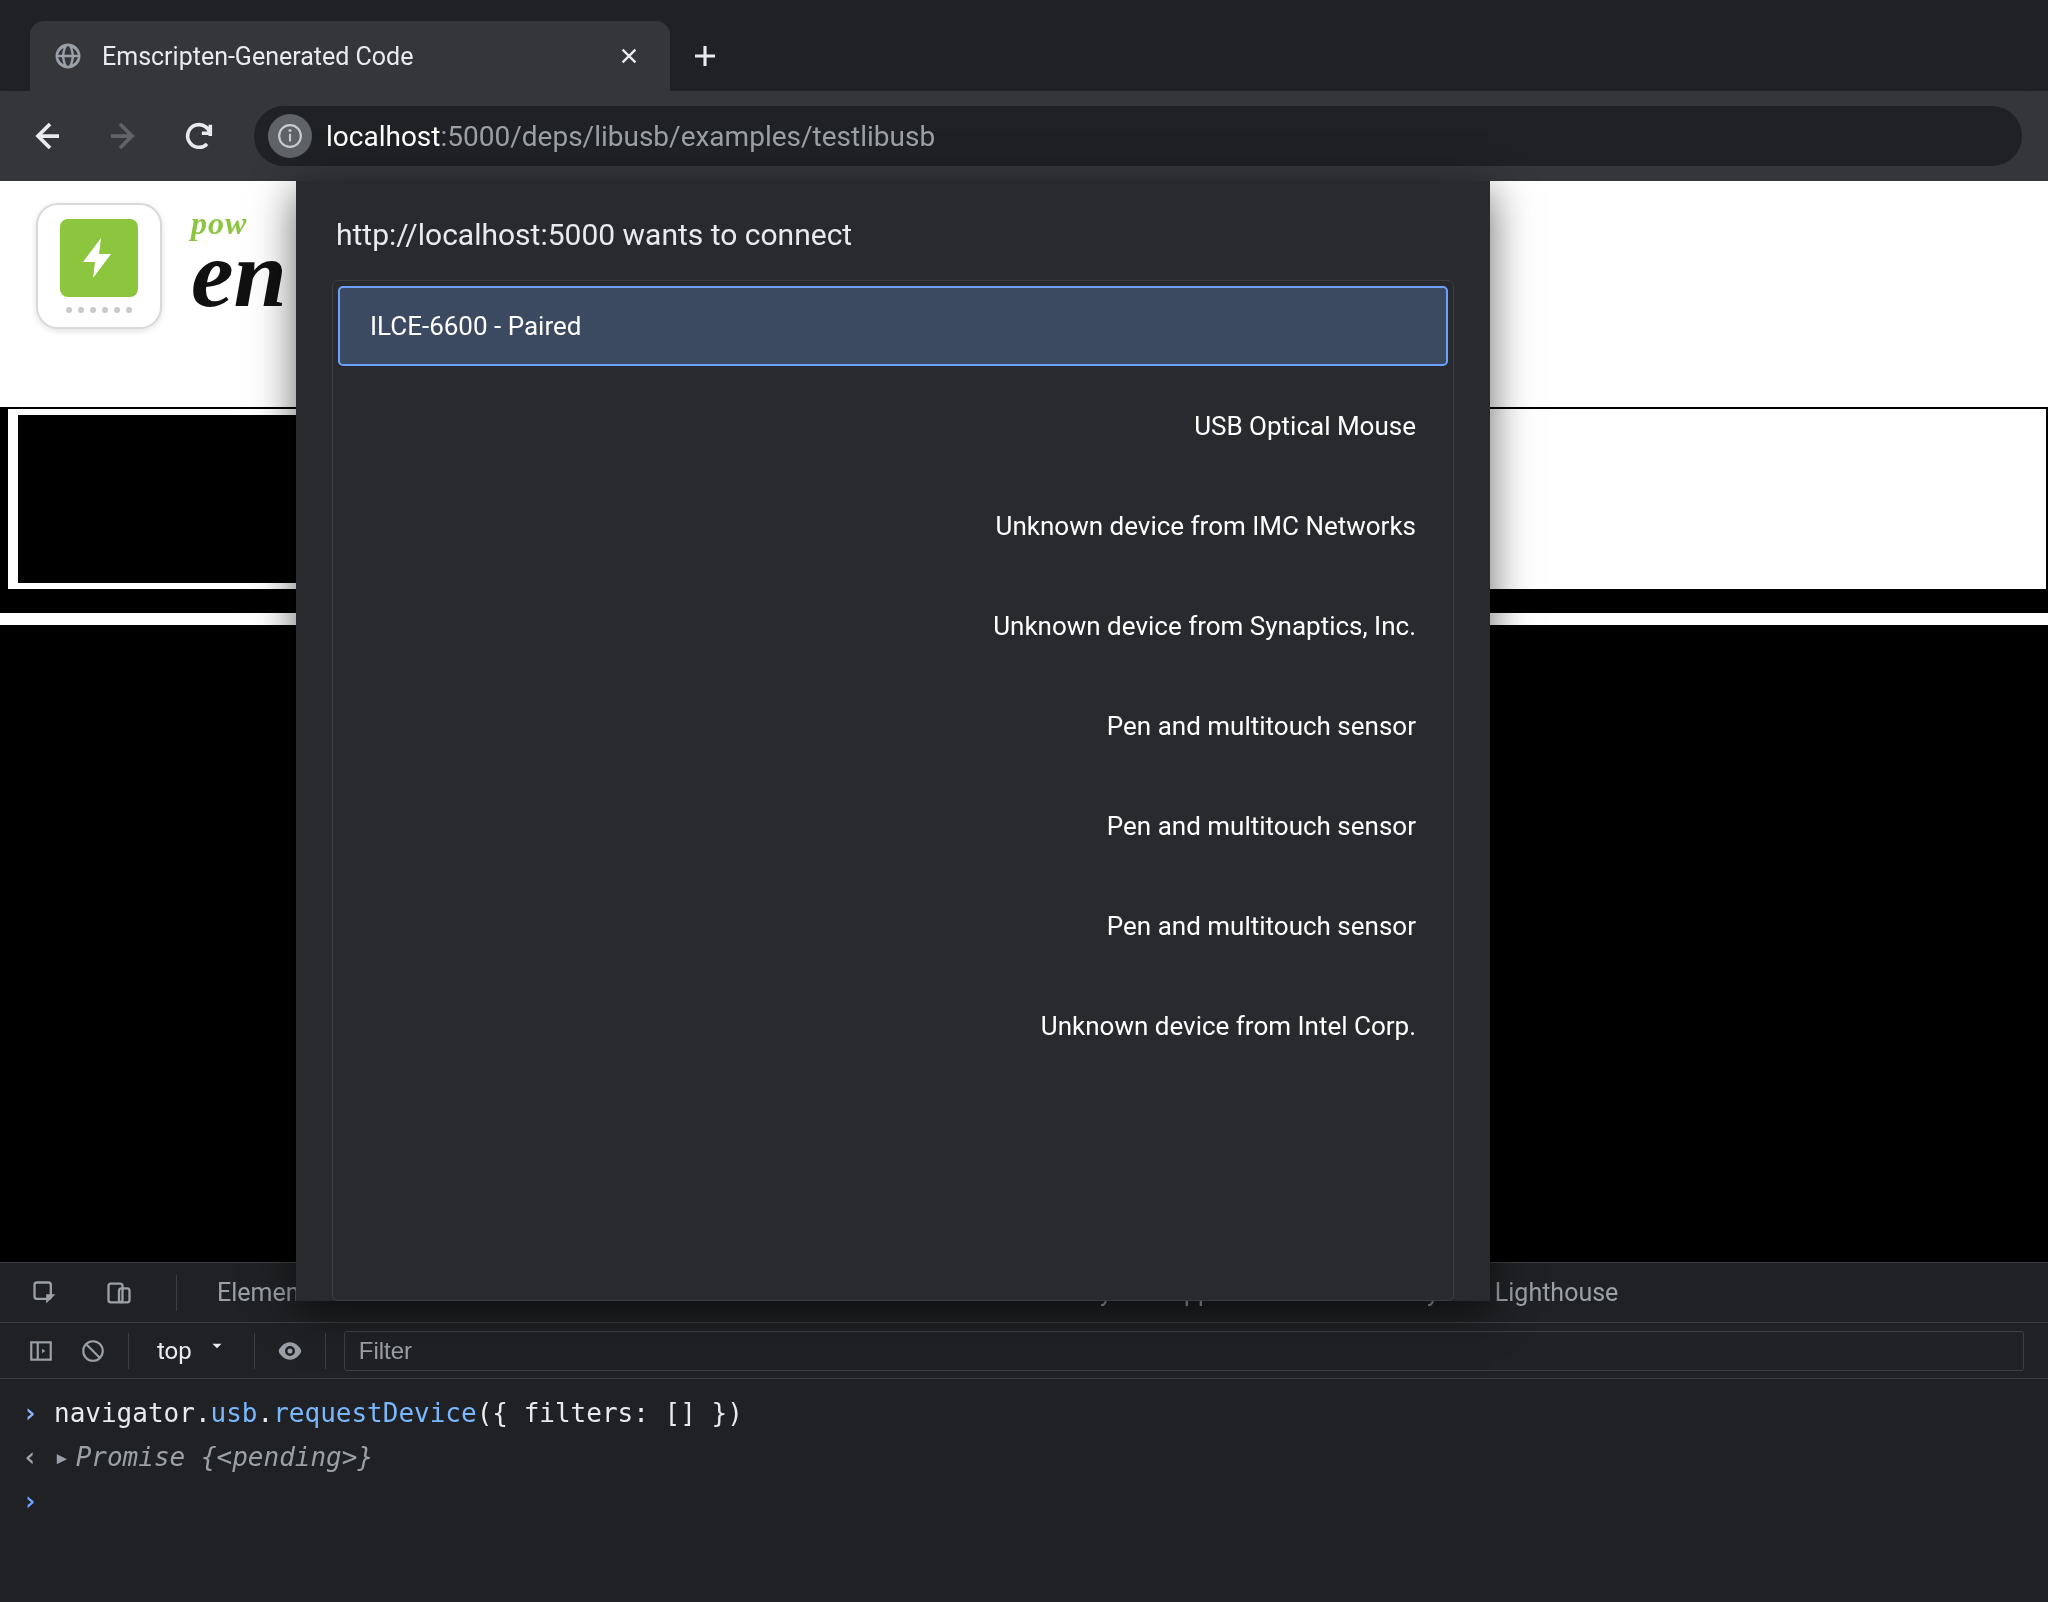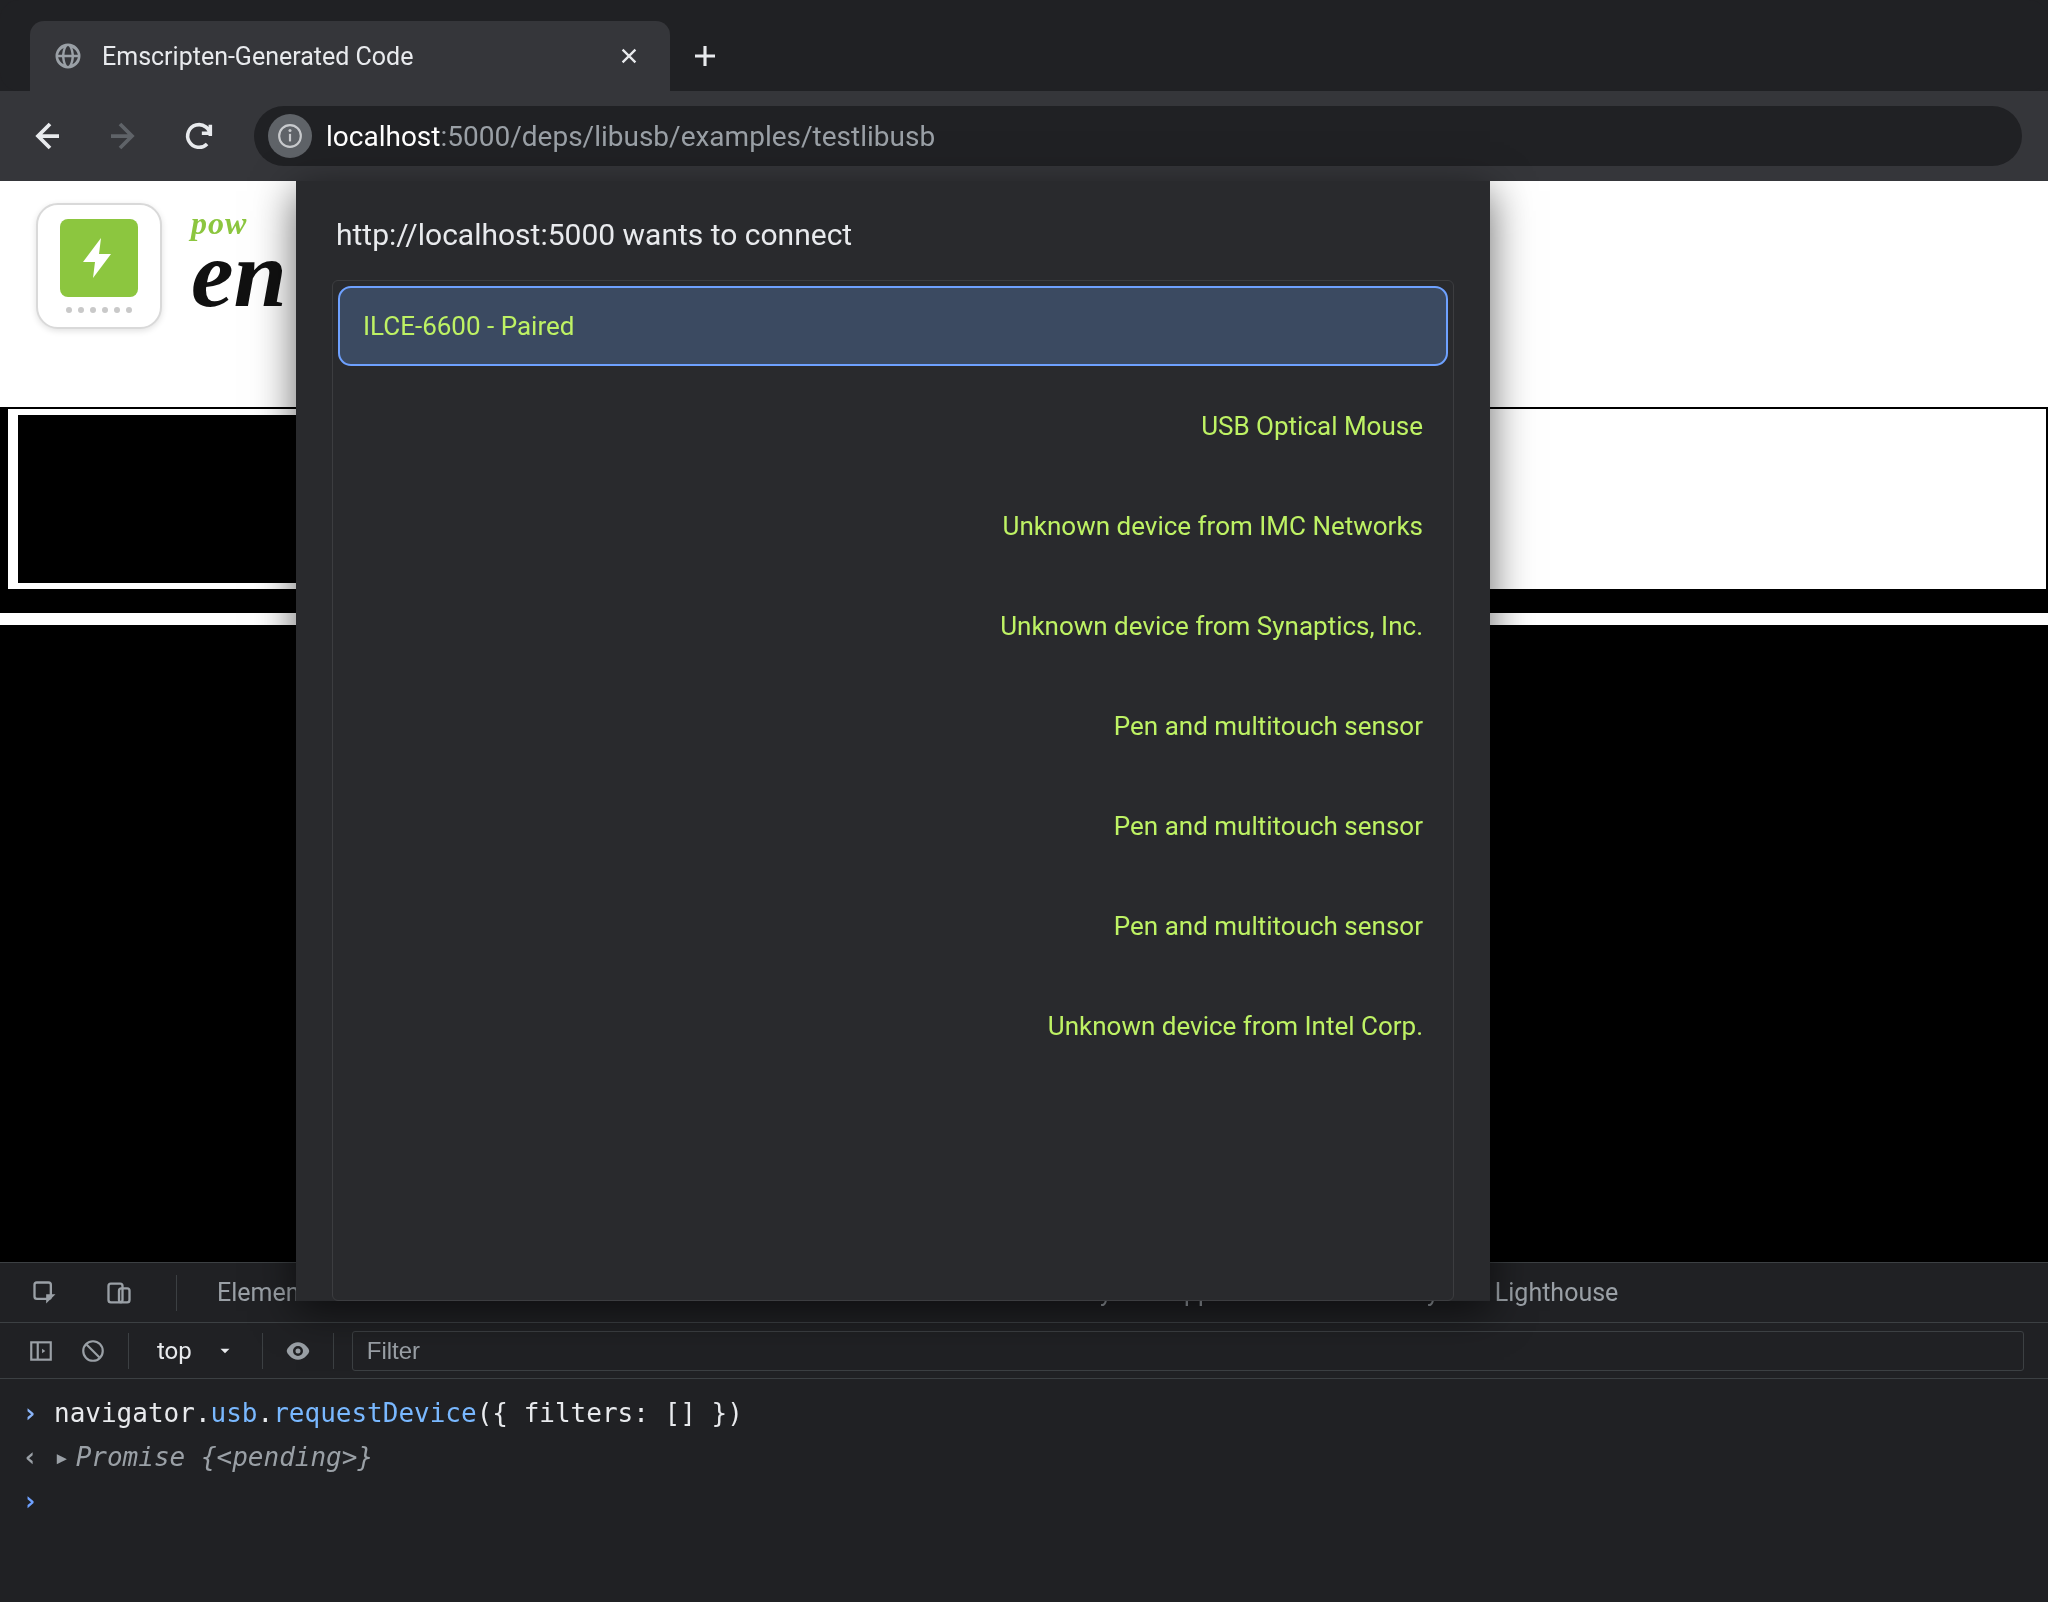--- a/index.html
+++ b/index.html
@@ -149,24 +149,24 @@
   }
   .device-list{
     margin:0 36px;
     flex:1;
     border:1px solid #3c3d40;
     border-radius:6px;
     padding:4px;
     display:flex; flex-direction:column;
   }
   .device{
-    padding:24px 24px;
+    padding:24px 31px;
     font-size:26px;
-    color:#bef264;
-    border-radius:12px;
+    color:#ffffff;
+    border-radius:4px;
     margin:2px;
   }
   .device + .device{ margin-top:20px;text-align:right;}
   .device.selected{
     background:#3b4a61;
     outline:2px solid #6ea1ff;
     outline-offset:-1px;
   }
   .dialog-actions{
     display:flex; align-items:center; gap:22px;
@@ -207,21 +207,21 @@
   .dt-ico{width:34px;height:34px;display:flex;align-items:center;justify-content:center;color:#9aa0a6;}
   .dt-divider{width:1px;height:36px;background:#3c4043;}
   .dt-tab{font-size:25px;}
   .dt-tab.active{color:#fff;}
   .dt-toolbar{
     height:56px; display:flex; align-items:center; gap:18px;
     padding:0 24px;
     border-bottom:1px solid #3c4043;
   }
   .context-sel{
-    display:flex;align-items:center;gap:24px;
+    display:flex;align-items:flex-start;gap:16px;
     color:#e8eaed;font-size:24px;
     padding:4px 10px;
   }
   .dt-filter{
     flex:1;height:40px;background:transparent;border:1px solid #3c4043;
     border-radius:3px;padding:0 14px;color:#e8eaed;font-size:24px;
   }
   .dt-filter::placeholder{color:#9aa0a6;}
   .console{
     flex:1;

